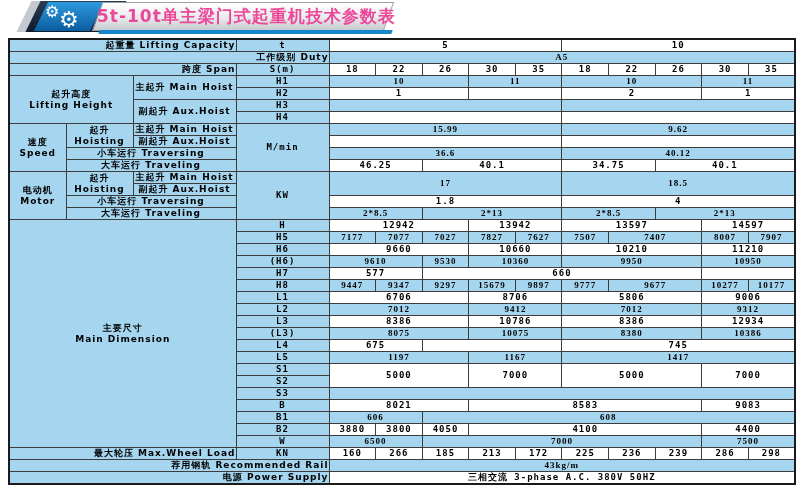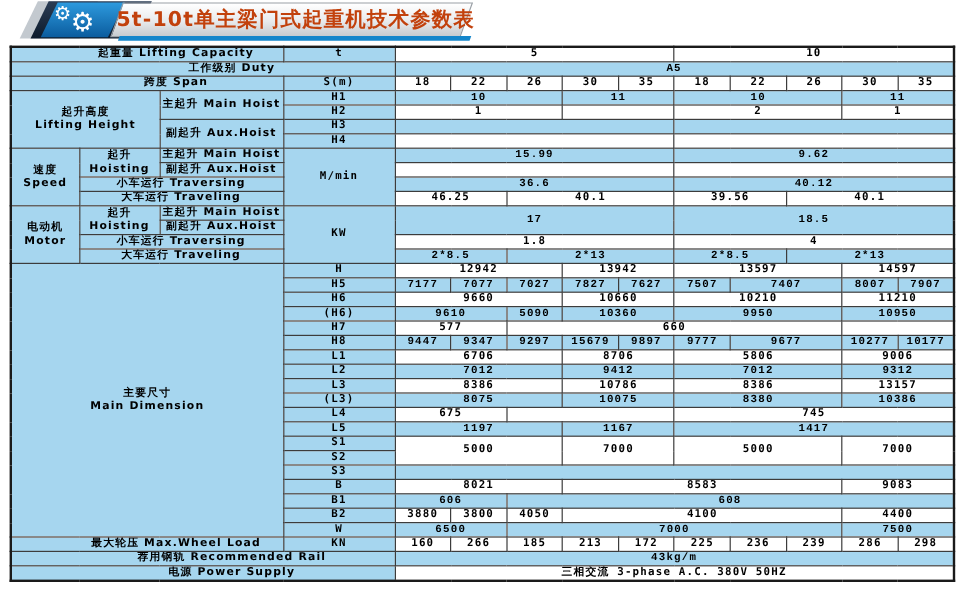--- a/index.html
+++ b/index.html
@@ -8,30 +8,30 @@
   
   .hdr{position:absolute;left:0;top:0;width:800px;height:37px;}
   .wedge{position:absolute;left:24px;top:1px;width:50px;height:31px;background:#c3c9cf;transform:skewX(-26deg);}
   .navy{position:absolute;left:33px;top:1px;width:86px;height:31px;background:linear-gradient(180deg,#2b3d55 0%,#0d1b2c 100%);transform:skewX(-26deg);}
   .emblem{position:absolute;left:41px;top:2px;width:56px;height:29px;background:linear-gradient(180deg,#2d9ade 0%,#0b5c9e 100%);transform:skewX(-26deg);}
   .gear{position:absolute;color:#fff;line-height:1;}
   .gear.small{left:45px;top:4px;font-size:16px;}
   .gear.big{left:59px;top:9px;font-size:22px;}
   .plate{position:absolute;left:97px;top:2px;width:290px;height:27px;background:linear-gradient(180deg,#ffffff 0%,#e8eaec 55%,#c7cbcf 100%);transform:skewX(-20deg);border:1px solid #9aa0a6;}
   .underline{position:absolute;left:99px;top:30px;width:293px;height:4px;background:#1486cb;transform:skewX(-20deg);}
-  .ttl{position:absolute;left:97px;top:5px;width:290px;text-align:center;font-size:17px;font-weight:bold;color:#c2410c;letter-spacing:1px;white-space:nowrap;}
+  .ttl{position:absolute;left:97px;top:5px;width:290px;text-align:center;font-size:17px;font-weight:bold;color:#ec4899;letter-spacing:1px;white-space:nowrap;}
 
   
   table.spec{position:absolute;left:8px;top:38px;width:786px;border-collapse:collapse;table-layout:fixed;}
   table.spec{border:2px solid #1a1a1a;}
   td{border:1px solid #3c3c3c;height:11px;line-height:11px;padding:0;text-align:center;vertical-align:middle;overflow:hidden;white-space:nowrap;color:#000;}
-  td.hl{background:#a6d6ef;font-size:9px;font-weight:bold;text-align:center;padding-left:48px;letter-spacing:1px;}
+  td.hl{background:#a6d6ef;font-size:9px;font-weight:bold;text-align:right;padding-left:48px;letter-spacing:1px;}
   td.hc{background:#a6d6ef;font-size:9px;font-weight:bold;letter-spacing:1px;line-height:11px;}
   td.u{background:#a6d6ef;font-size:9px;font-weight:bold;font-family:"DejaVu Sans Mono",monospace;letter-spacing:1px;}
-  td.b{background:#a6d6ef;font-size:9px;font-weight:bold;font-family:Liberation Mono, monospace;letter-spacing:1px;}
+  td.b{background:#a6d6ef;font-size:9px;font-weight:bold;font-family:Liberation Serif, serif;letter-spacing:1px;}
   td.w{background:#ffffff;font-size:9px;font-weight:bold;font-family:"DejaVu Sans Mono",monospace;letter-spacing:1px;}
 </style>
 </head>
 <body>
 
 <div class="hdr">
   <div class="wedge"></div>
   <div class="navy"></div>
   <div class="emblem"></div>
   <span class="gear small">⚙</span>
@@ -125,21 +125,21 @@
       </tr>
       <tr>
         <td colspan="2" class="hc">小车运行 Traversing</td>
         <td colspan="5" class="b">36.6</td>
         <td colspan="5" class="b">40.12</td>
       </tr>
       <tr>
         <td colspan="2" class="hc">大车运行 Traveling</td>
         <td colspan="2" class="w">46.25</td>
         <td colspan="3" class="w">40.1</td>
-        <td colspan="2" class="w">39.56</td>
+        <td colspan="2" class="w">34.75</td>
         <td colspan="3" class="w">40.1</td>
       </tr>
       <tr>
         <td rowspan="4" class="hc">电动机<br>Motor</td>
         <td rowspan="2" class="hc">起升<br>Hoisting</td>
         <td class="hc">主起升 Main Hoist</td>
         <td rowspan="4" class="u">KW</td>
         <td colspan="5" rowspan="2" class="b">17</td>
         <td colspan="5" rowspan="2" class="b">18.5</td>
       </tr>
@@ -181,21 +181,21 @@
       <tr>
         <td class="u">H6</td>
         <td colspan="3" class="w">9660</td>
         <td colspan="2" class="w">10660</td>
         <td colspan="3" class="w">10210</td>
         <td colspan="2" class="w">11210</td>
       </tr>
       <tr>
         <td class="u">(H6)</td>
         <td colspan="2" class="b">9610</td>
-        <td class="b">5090</td>
+        <td class="b">9530</td>
         <td colspan="2" class="b">10360</td>
         <td colspan="3" class="b">9950</td>
         <td colspan="2" class="b">10950</td>
       </tr>
       <tr>
         <td class="u">H7</td>
         <td colspan="2" class="w">577</td>
         <td colspan="6" class="w">660</td>
         <td colspan="2" class="w"></td>
       </tr>
@@ -223,21 +223,21 @@
         <td colspan="3" class="b">7012</td>
         <td colspan="2" class="b">9412</td>
         <td colspan="3" class="b">7012</td>
         <td colspan="2" class="b">9312</td>
       </tr>
       <tr>
         <td class="u">L3</td>
         <td colspan="3" class="w">8386</td>
         <td colspan="2" class="w">10786</td>
         <td colspan="3" class="w">8386</td>
-        <td colspan="2" class="w">13157</td>
+        <td colspan="2" class="w">12934</td>
       </tr>
       <tr>
         <td class="u">(L3)</td>
         <td colspan="3" class="b">8075</td>
         <td colspan="2" class="b">10075</td>
         <td colspan="3" class="b">8380</td>
         <td colspan="2" class="b">10386</td>
       </tr>
       <tr>
         <td class="u">L4</td>

